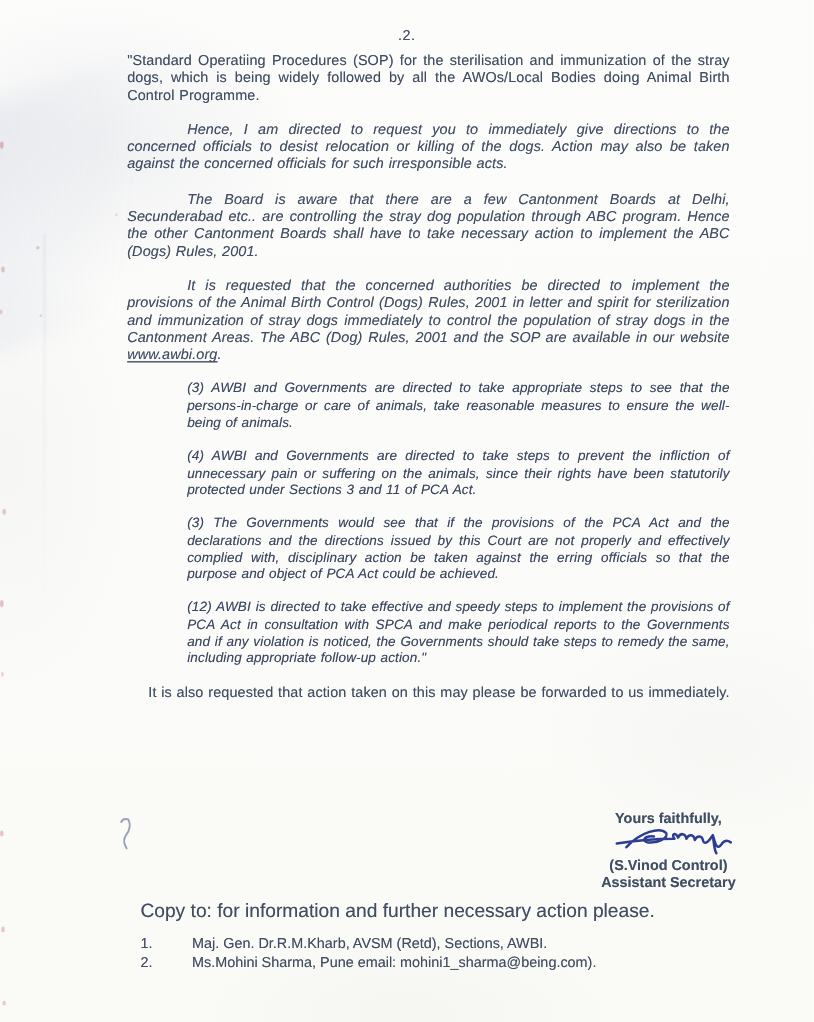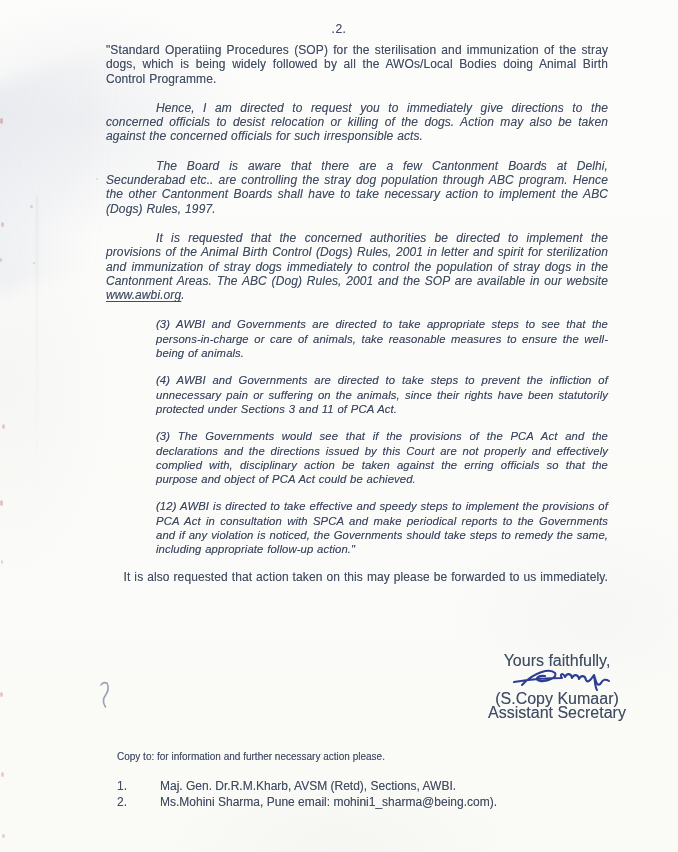--- a/index.html
+++ b/index.html
@@ -52,28 +52,29 @@
     padding-left: 50px;
     font-family: Liberation Sans, sans-serif;
     font-style: italic;
     font-size: 11.3px;
     line-height: 14.3px;
     color: #3b4660;
   }
   .closing-line { margin: 2px 0 0 11px; text-align: right; }
   .web-link { text-decoration: underline; text-underline-offset: 2px; }
   .sig-block {
-    position: absolute; left: 477px; top: 654px; width: 160px;
-    text-align: center; font-size: 16px; line-height: 14px;
+    position: absolute; left: 477px; top: 675px; width: 160px;
+    text-align: center; font-size: 12px; line-height: 14px;
     text-shadow: 0 0 0.5px rgba(65,77,99,0.5);
+    font-weight: bold;
   }
   .sig-scribble { margin: -2px 0 -6px 10px; }
   .copy-heading {
     position: absolute; left: 117px; top: 751px;
-    font-size: 10px; text-shadow: 0 0 0.5px rgba(65,77,99,0.5);
+    font-size: 16px; text-shadow: 0 0 0.5px rgba(65,77,99,0.5);
   }
   .copy-list {
     position: absolute; left: 117px; top: 779px;
     font-size: 12px; line-height: 15.5px;
     text-shadow: 0 0 0.5px rgba(65,77,99,0.5);
   }
   .copy-item { display: flex; }
   .copy-num { width: 43px; flex: 0 0 43px; }
   .pen-mark { position: absolute; left: 96px; top: 680px; opacity: 0.75; }
 </style>
@@ -95,21 +96,21 @@
   <div class="speck" style="left:2px;top:834px;width:3px;height:4px;background:rgba(186,90,90,0.28);"></div>
   <div class="speck" style="left:30px;top:205px;width:3px;height:3px;background:rgba(120,125,140,0.30);"></div>
   <div class="speck" style="left:33px;top:262px;width:2px;height:2px;background:rgba(120,125,140,0.30);"></div>
   <div class="speck" style="left:96px;top:178px;width:2px;height:2px;background:rgba(140,140,150,0.25);"></div>
 
   <div class="page-number">.2.</div>
 
   <div class="content">
     <p class="para">"Standard Operatiing Procedures (SOP) for the sterilisation and immunization of the stray dogs, which is being widely followed by all the AWOs/Local Bodies doing Animal Birth Control Programme.</p>
     <p class="para indent-1">Hence, I am directed to request you to immediately give directions to the concerned officials to desist relocation or killing of the dogs. Action may also be taken against the concerned officials for such irresponsible acts.</p>
-    <p class="para indent-1">The Board is aware that there are a few Cantonment Boards at Delhi, Secunderabad etc.. are controlling the stray dog population through ABC program. Hence the other Cantonment Boards shall have to take necessary action to implement the ABC (Dogs) Rules, 1997.</p>
+    <p class="para indent-1">The Board is aware that there are a few Cantonment Boards at Delhi, Secunderabad etc.. are controlling the stray dog population through ABC program. Hence the other Cantonment Boards shall have to take necessary action to implement the ABC (Dogs) Rules, 2001.</p>
     <p class="para indent-1"><span>It is requested that the concerned authorities be directed to implement the provisions of the Animal Birth Control (Dogs) Rules, 2001 in letter and spirit for sterilization and immunization of stray dogs immediately to control the population of stray dogs in the Cantonment Areas. The ABC (Dog) Rules, 2001 and the SOP are available in our website </span><span class="web-link">www.awbi.org</span><span>.</span></p>
 
     <p class="quote">(3) AWBI and Governments are directed to take appropriate steps to see that the persons-in-charge or care of animals, take reasonable measures to ensure the well-being of animals.</p>
     <p class="quote">(4) AWBI and Governments are directed to take steps to prevent the infliction of unnecessary pain or suffering on the animals, since their rights have been statutorily protected under Sections 3 and 11 of PCA Act.</p>
     <p class="quote">(3) The Governments would see that if the provisions of the PCA Act and the declarations and the directions issued by this Court are not properly and effectively complied with, disciplinary action be taken against the erring officials so that the purpose and object of PCA Act could be achieved.</p>
     <p class="quote">(12) AWBI is directed to take effective and speedy steps to implement the provisions of PCA Act in consultation with SPCA and make periodical reports to the Governments and if any violation is noticed, the Governments should take steps to remedy the same, including appropriate follow-up action."</p>
 
     <p class="para closing-line">It is also requested that action taken on this may please be forwarded to us immediately.</p>
   </div>
 
@@ -119,21 +120,21 @@
 
   <div class="sig-block">
     <div>Yours faithfully,</div>
     <svg class="sig-scribble" width="104" height="30" viewBox="0 0 104 30">
       <path d="M12 19 C 24 6, 40 2, 45 7 C 48 11, 38 16, 30 15 C 24 14, 27 9, 35 10
                M4 16 C 22 13, 42 12, 52 12 C 49 8, 53 6, 55 11 C 57 7, 61 7, 62 12
                C 64 8, 68 8, 69 13 C 71 9, 75 9, 76 14 C 78 18, 82 12, 84 9
                C 86 15, 87 22, 91 17 C 93 13, 96 13, 99 15
                M84 9 C 85 15, 85 21, 87 24" stroke="#2d3e92" stroke-width="2.1" fill="none" stroke-linecap="round" stroke-linejoin="round"></path>
     </svg>
-    <div>(S.Copy Kumaar)</div>
+    <div>(S.Vinod Control)</div>
     <div>Assistant Secretary</div>
   </div>
 
   <div class="copy-heading">Copy to: for information and further necessary action please.</div>
   <div class="copy-list">
     <div class="copy-item">
       <span class="copy-num">1.</span>
       <span>Maj. Gen. Dr.R.M.Kharb, AVSM (Retd), Sections, AWBI.</span>
     </div>
     <div class="copy-item">

